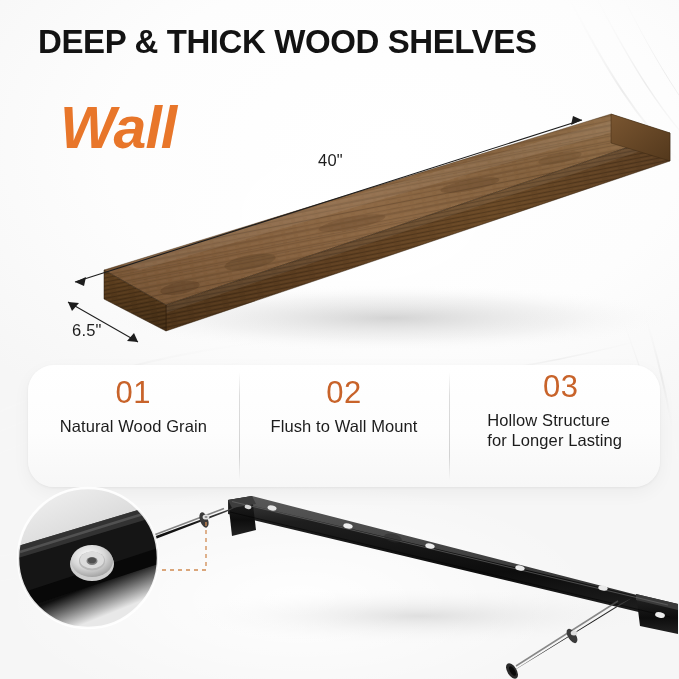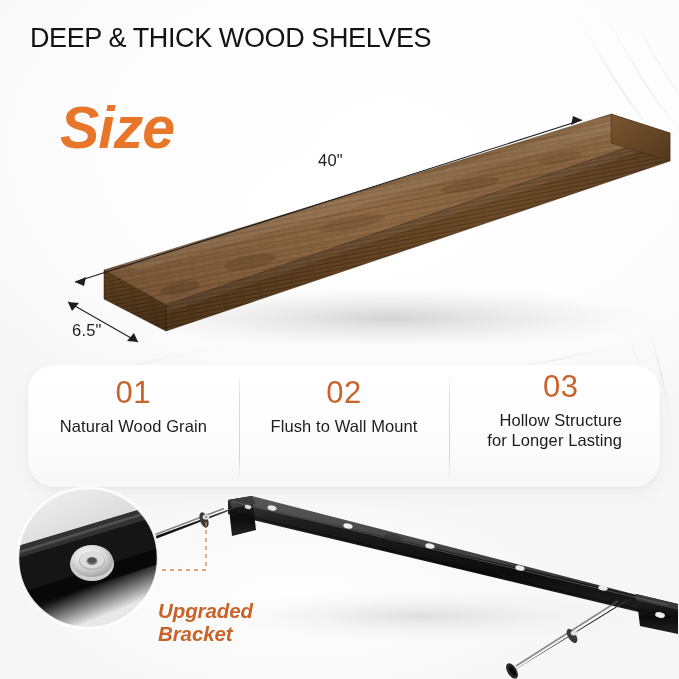--- a/index.html
+++ b/index.html
@@ -15,22 +15,22 @@
     background:
       radial-gradient(ellipse 520px 330px at 58% 22%, #ffffff 0%, #fdfdfd 55%, #f6f6f6 100%),
       linear-gradient(135deg,#fafafa 0%,#ffffff 40%,#f4f4f4 100%);
   }
   
   .bg-swoosh{position:absolute;inset:0;pointer-events:none;}
   .bg-swoosh svg{display:block;width:679px;height:679px;}
 
   
   .title{
-    position:absolute;left:30px;top:25px;width:630px;
-    font-size:27px;font-weight:normal;letter-spacing:-0.4px;
+    position:absolute;left:38px;top:25px;width:630px;
+    font-size:33px;font-weight:bold;letter-spacing:-0.4px;
     color:#131313;line-height:1;white-space:nowrap;
   }
 
   
   .size-word{
     position:absolute;left:60px;top:99px;
     font-size:59px;font-weight:bold;font-style:italic;
     color:#e8762a;letter-spacing:-1px;line-height:1;
   }
 
@@ -61,21 +61,21 @@
   .feature-col + .feature-col::before{
     content:"";position:absolute;left:0;top:7px;bottom:7px;width:1px;
     background:linear-gradient(180deg,rgba(0,0,0,0) 0%,#dcdcdc 22%,#d2d2d2 78%,rgba(0,0,0,0) 100%);
   }
   .feature-num{
     font-size:31px;font-weight:normal;color:#c8632a;line-height:1.05;
     letter-spacing:0.5px;
   }
   .feature-text{
     margin-top:6px;font-size:16.5px;color:#1c1c1c;line-height:1.23;
-    text-align:right;letter-spacing:0.1px;white-space:pre-line;
+    text-align:left;letter-spacing:0.1px;white-space:pre-line;
   }
   .col-3 .feature-num{margin-top:-6px;margin-left:12px;}
 
   
   .bracket-stage{position:absolute;left:0;top:486px;width:679px;height:193px;overflow:hidden;}
   .bracket-stage svg{display:block;width:679px;height:193px;}
 
   .upgraded-label{
     position:absolute;left:158px;top:600px;
     font-size:20.5px;font-weight:bold;font-style:italic;color:#c8632a;
@@ -134,21 +134,21 @@
 
       <g stroke="url(#swB)" fill="none">
         <path d="M-20 560 C 80 540, 180 534, 300 540" stroke-width="1.6"></path>
         <path d="M-20 585 C 90 562, 200 556, 320 562" stroke-width="1.1"></path>
       </g>
     </svg>
   </div>
 
   <div class="title">DEEP &amp; THICK WOOD SHELVES</div>
 
-  <div class="size-word">Size</div>
+  <div class="size-word">Wall</div>
 
   <div class="shelf-stage">
     <svg viewBox="0 0 679 268" xmlns="http://www.w3.org/2000/svg">
       <defs>
 
         <linearGradient id="woodTop" x1="0" y1="1" x2="1" y2="0">
           <stop offset="0%" stop-color="#6d4a29"></stop>
           <stop offset="22%" stop-color="#7b5531"></stop>
           <stop offset="48%" stop-color="#87603a"></stop>
           <stop offset="72%" stop-color="#7d5832"></stop>
@@ -383,16 +383,14 @@
           <ellipse cx="92" cy="75" rx="5.5" ry="4" fill="#7d7d7d"></ellipse>
           <ellipse cx="92" cy="74.4" rx="4" ry="2.8" fill="#4f4f4f"></ellipse>
 
           <path d="M20 66 L 156 24" stroke="#707070" stroke-width="2.4" opacity=".5" fill="none"></path>
         </g>
         <circle cx="88" cy="72" r="70" fill="none" stroke="#ffffff" stroke-width="2.5" opacity=".9"></circle>
       </g>
     </svg>
   </div>
 
-  <div class="upgraded-label">Upgraded
-Bracket</div>
 
 </div>
 
 </body></html>

